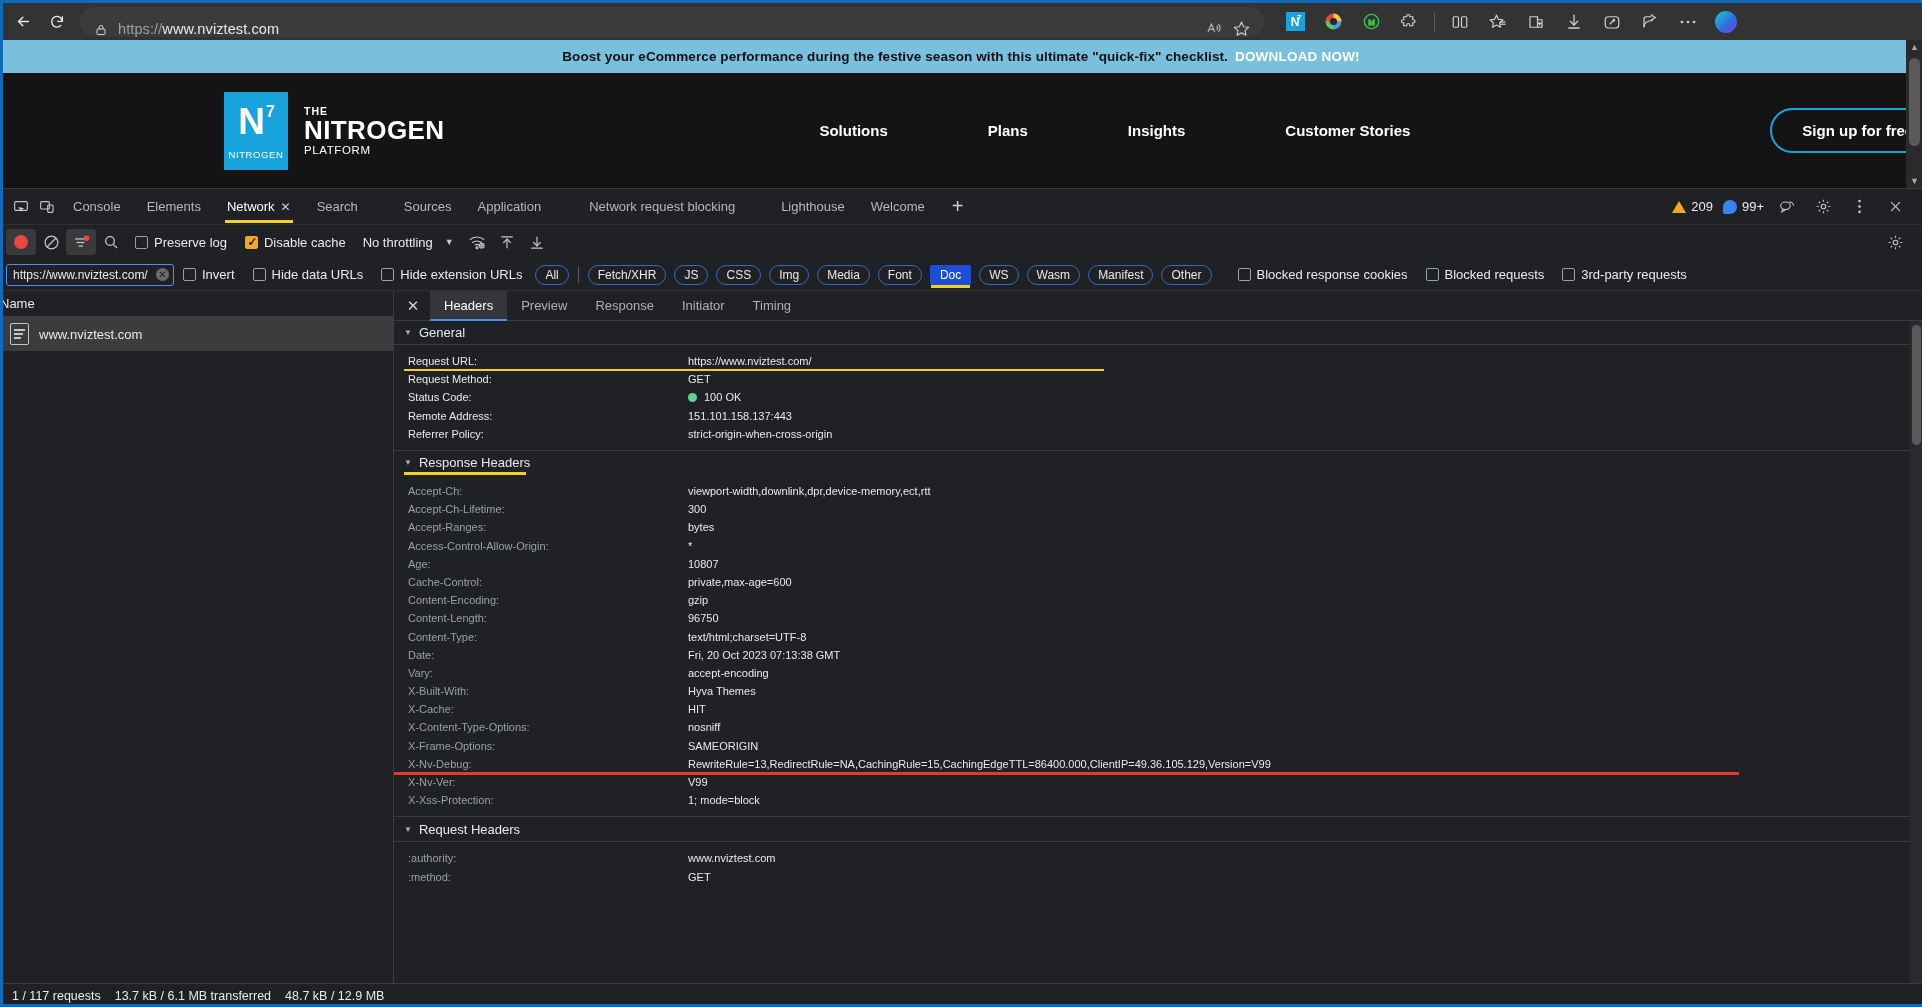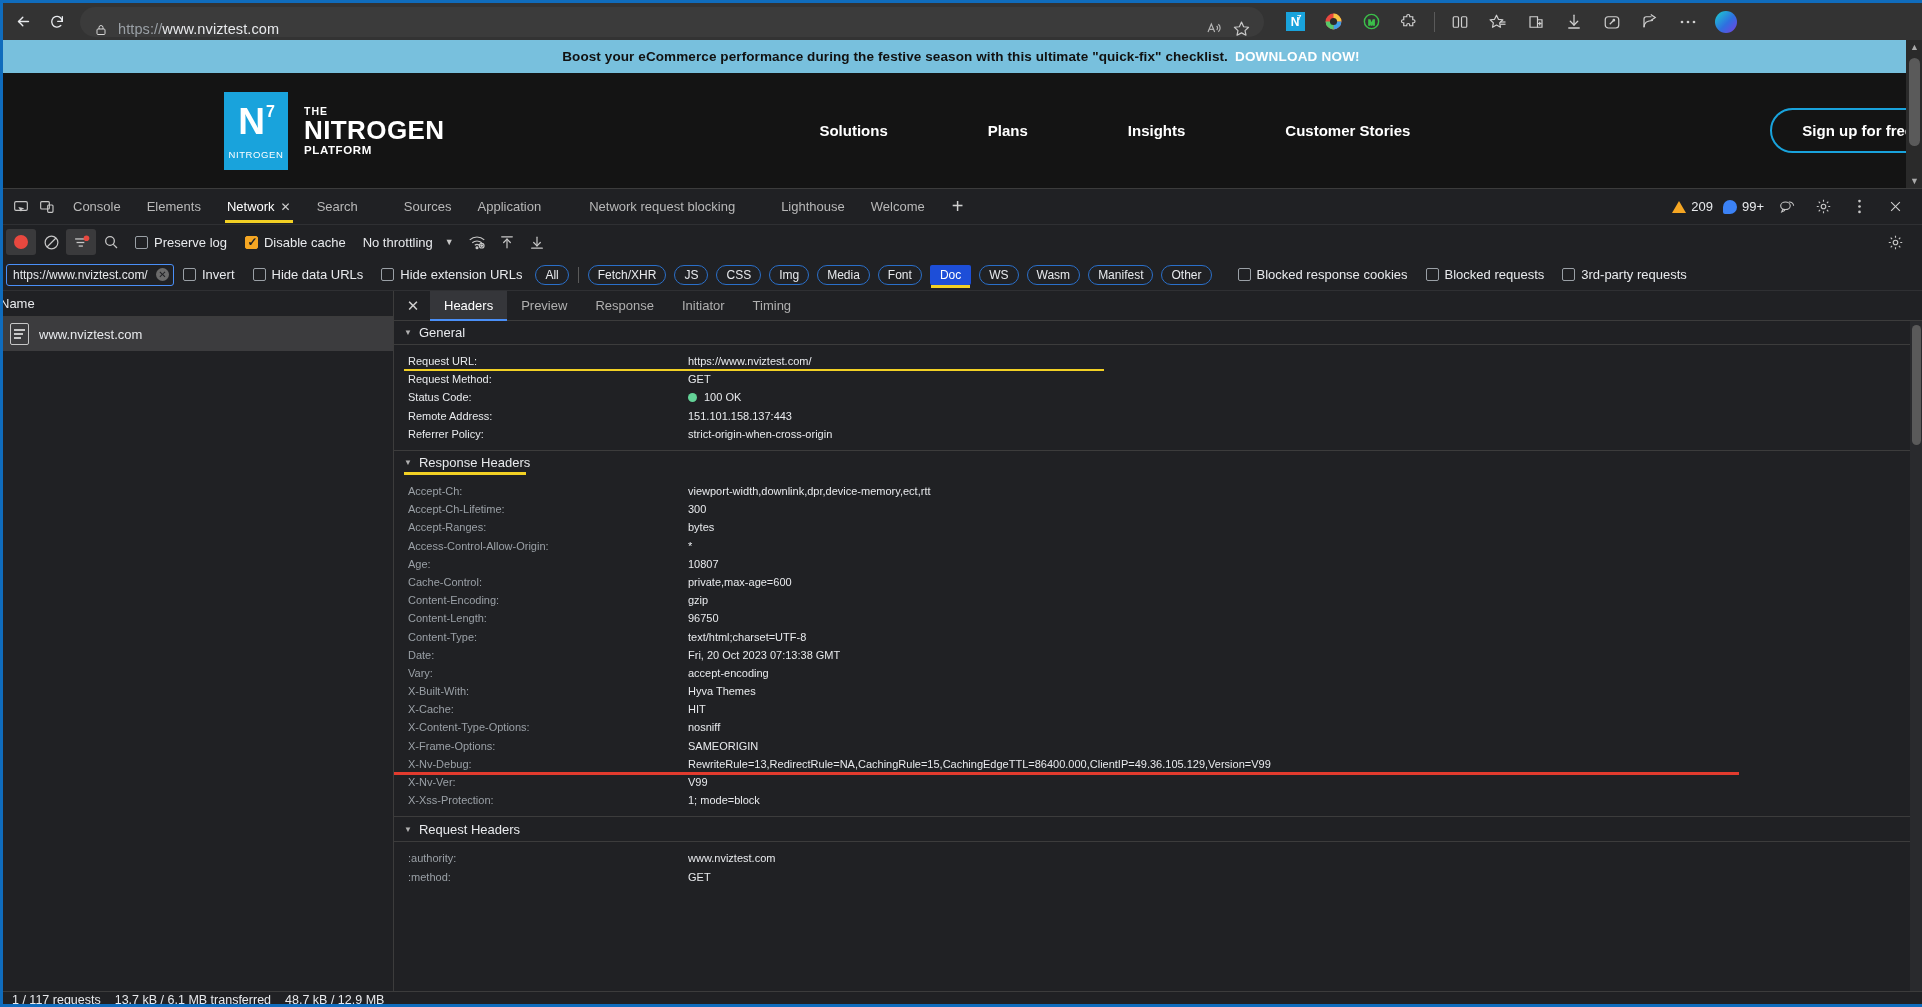--- a/index.html
+++ b/index.html
@@ -53,21 +53,21 @@
   .logo-sq {
     width: 64px; height: 78px; background: #19a3dc; color: #fff;
     display: flex; flex-direction: column; align-items: center; justify-content: center; position: relative;
   }
   .logo-sq .big { font-size: 37px; font-weight: bold; line-height: .9; margin-right: 9px; margin-top: 4px; }
   .logo-sq .sup { position: absolute; font-size: 16px; top: 11px; right: 13px; font-weight: bold; }
   .logo-sq .sub { font-size: 9.5px; letter-spacing: .6px; margin-top: 10px; }
   .logo-txt { color: #fff; margin-left: 16px; display: flex; flex-direction: column; justify-content: center; }
   .logo-txt .the { font-size: 10.5px; font-weight: bold; letter-spacing: 1px; }
   .logo-txt .nit { font-size: 26px; font-weight: bold; letter-spacing: .4px; line-height: 1.05; }
-  .logo-txt .plat { font-size: 11.5px; font-weight: bold; letter-spacing: .6px; }
+  .logo-txt .plat { font-size: 11.5px; font-weight: normal; letter-spacing: .6px; }
   .site-nav { display: flex; align-items: center; gap: 0; margin-left: 325px; }
   .site-nav a { color: #fff; font-size: 15px; font-weight: bold; text-decoration: none; padding: 0 50px; white-space: nowrap; }
   .signup {
     margin-left: 310px; border: 2px solid #19a3dc; color: #fff; border-radius: 26px;
     padding: 12px 30px; font-size: 15px; font-weight: bold; white-space: nowrap;
   }
   .pg-scroll { position: absolute; right: 0; top: 0; width: 16px; height: 148px; background: #2a2a2a; }
   .pg-thumb { position: absolute; right: 2px; top: 18px; width: 11px; height: 88px; background: #5a5a5a; border-radius: 6px; }
   .pg-arrow { position: absolute; right: 3px; color: #aaa; font-size: 9px; }
 
@@ -143,21 +143,21 @@
   .hl-red { position: absolute; height: 2.5px; background: #e23b2e; }
   .hdr-row { height: 18.2px; display: flex; align-items: center; font-size: 11px; padding-left: 14px; position: relative; }
   .hdr-name { width: 280px; flex: none; color: #9aa0a6; }
   .hdr-val { color: #e8eaed; white-space: nowrap; }
   .hdr-row.general .hdr-name, .hdr-row.general .hdr-val { color: #e8eaed; }
   .status-dot { display: inline-block; width: 9px; height: 9px; border-radius: 50%; background: #63d297; margin-right: 7px; vertical-align: -1px; }
   .sect-gap { height: 7px; }
   .divline { height: 1px; background: #3c3c3c; }
 
   .dt-status {
-    height: 16px; flex: none; background: #202124; border-top: 1px solid #3c3c3c;
+    height: 24px; flex: none; background: #202124; border-top: 1px solid #3c3c3c;
     display: flex; align-items: center; gap: 14px; padding-left: 12px; font-size: 12.5px; color: #e8eaed;
   }
   .dt-scroll { position: absolute; right: 0; top: 0; width: 12px; bottom: 0; background: #292a2d; }
   .dt-thumb { position: absolute; right: 1px; top: 4px; width: 9px; height: 120px; background: #5a5a5a; border-radius: 5px; }
   .bottom-edge { position: absolute; left: 0; right: 0; bottom: 0; height: 3px; background: #0f6cbd; }
   .left-edge { position: absolute; left: 0; top: 0; bottom: 0; width: 3px; background: #0f6cbd; }
 </style>
 </head>
 <body>
 

